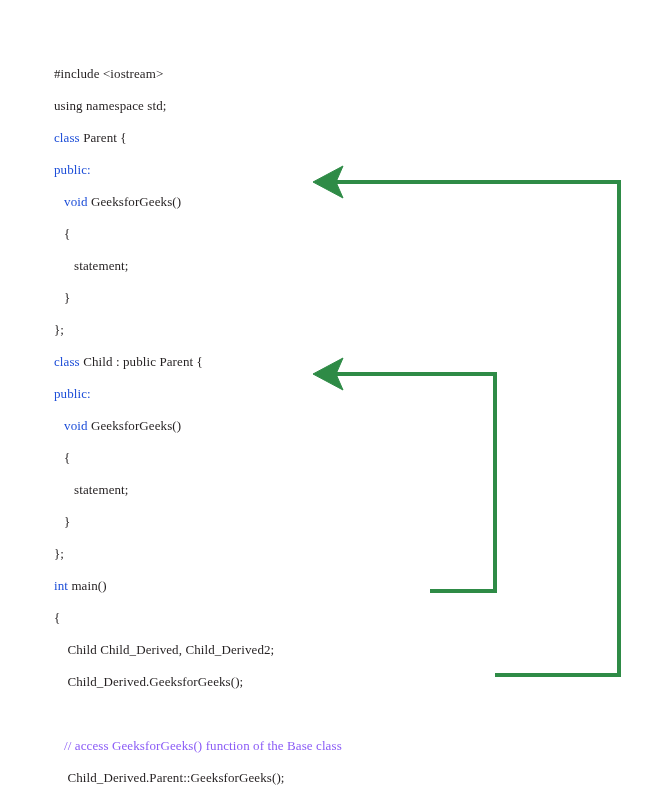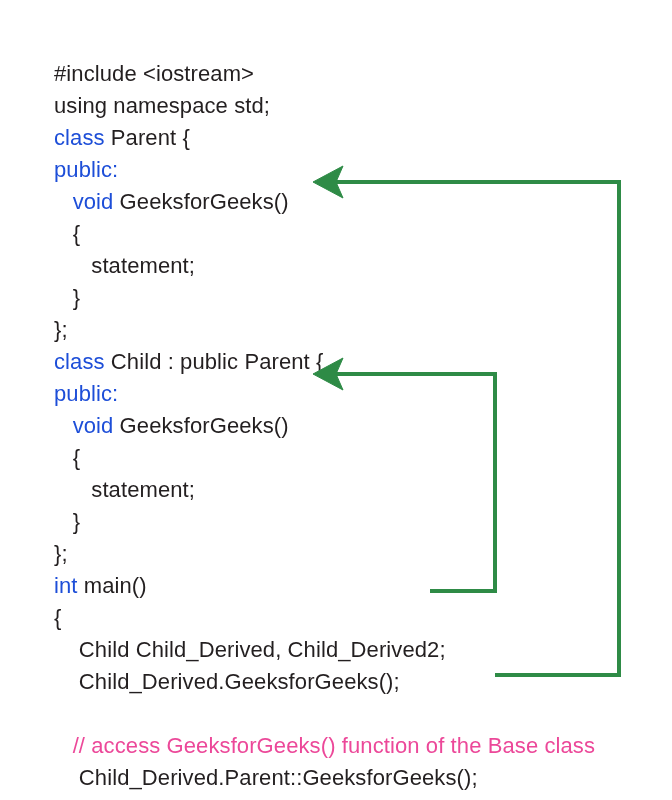--- a/index.html
+++ b/index.html
@@ -28,35 +28,35 @@
   #code-listing {
     position: absolute;
     left: 54px;
     top: 58px;
     width: 560px;
   }
 
   .code-line {
     height: 32px;
     line-height: 32px;
-    font-family: Liberation Sans, sans-serif;
-    font-size: 22px;
+    font-family: Liberation Serif, serif;
+    font-size: 13px;
     color: #231f20;
     white-space: pre;
     letter-spacing: 0.1px;
   }
   .code-line.blank {
     height: 32px;
   }
 
   .tok { white-space: pre; }
   .tok-kw    { color: #1d4ed8; }   
   .tok-access{ color: #1d4ed8; margin-top: 12px; }   
   .tok-plain { color: #231f20; }
-  .tok-comment { color: #ec4899; }
+  .tok-comment { color: #8b5cf6; }
 
   
   #arrow-overlay {
     position: absolute;
     left: 0;
     top: 0;
     width: 672px;
     height: 800px;
     pointer-events: none;
   }

